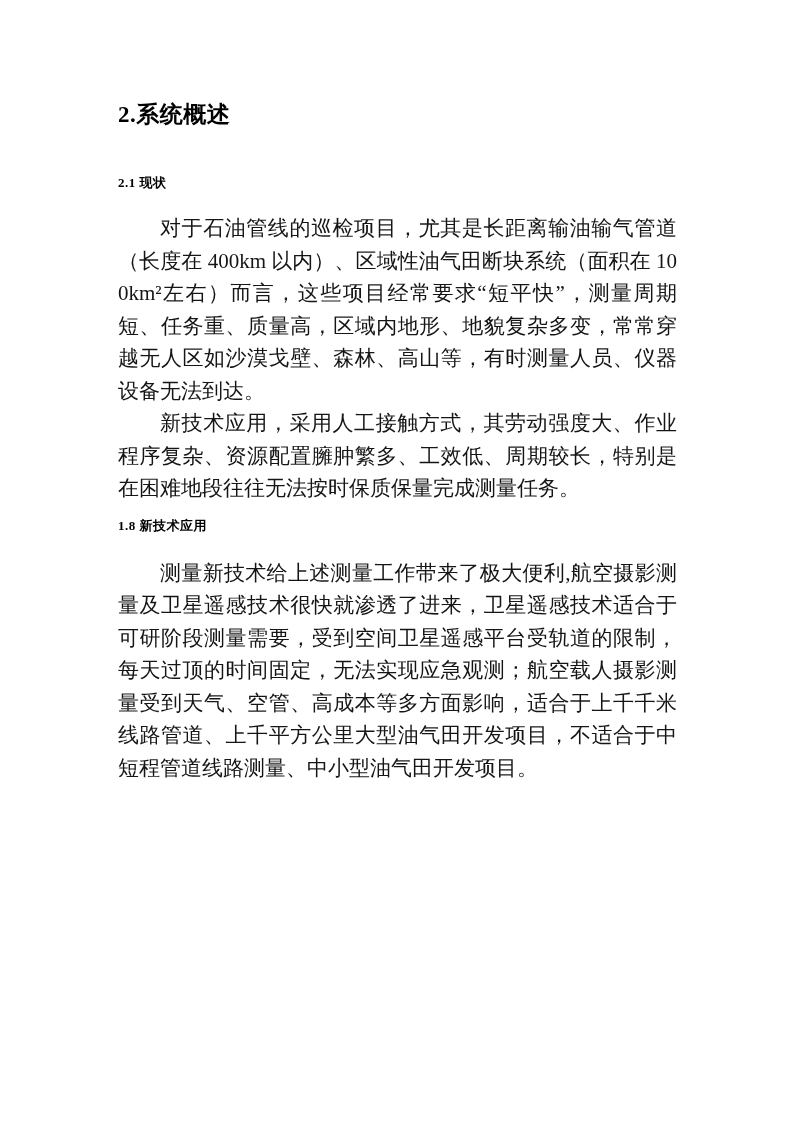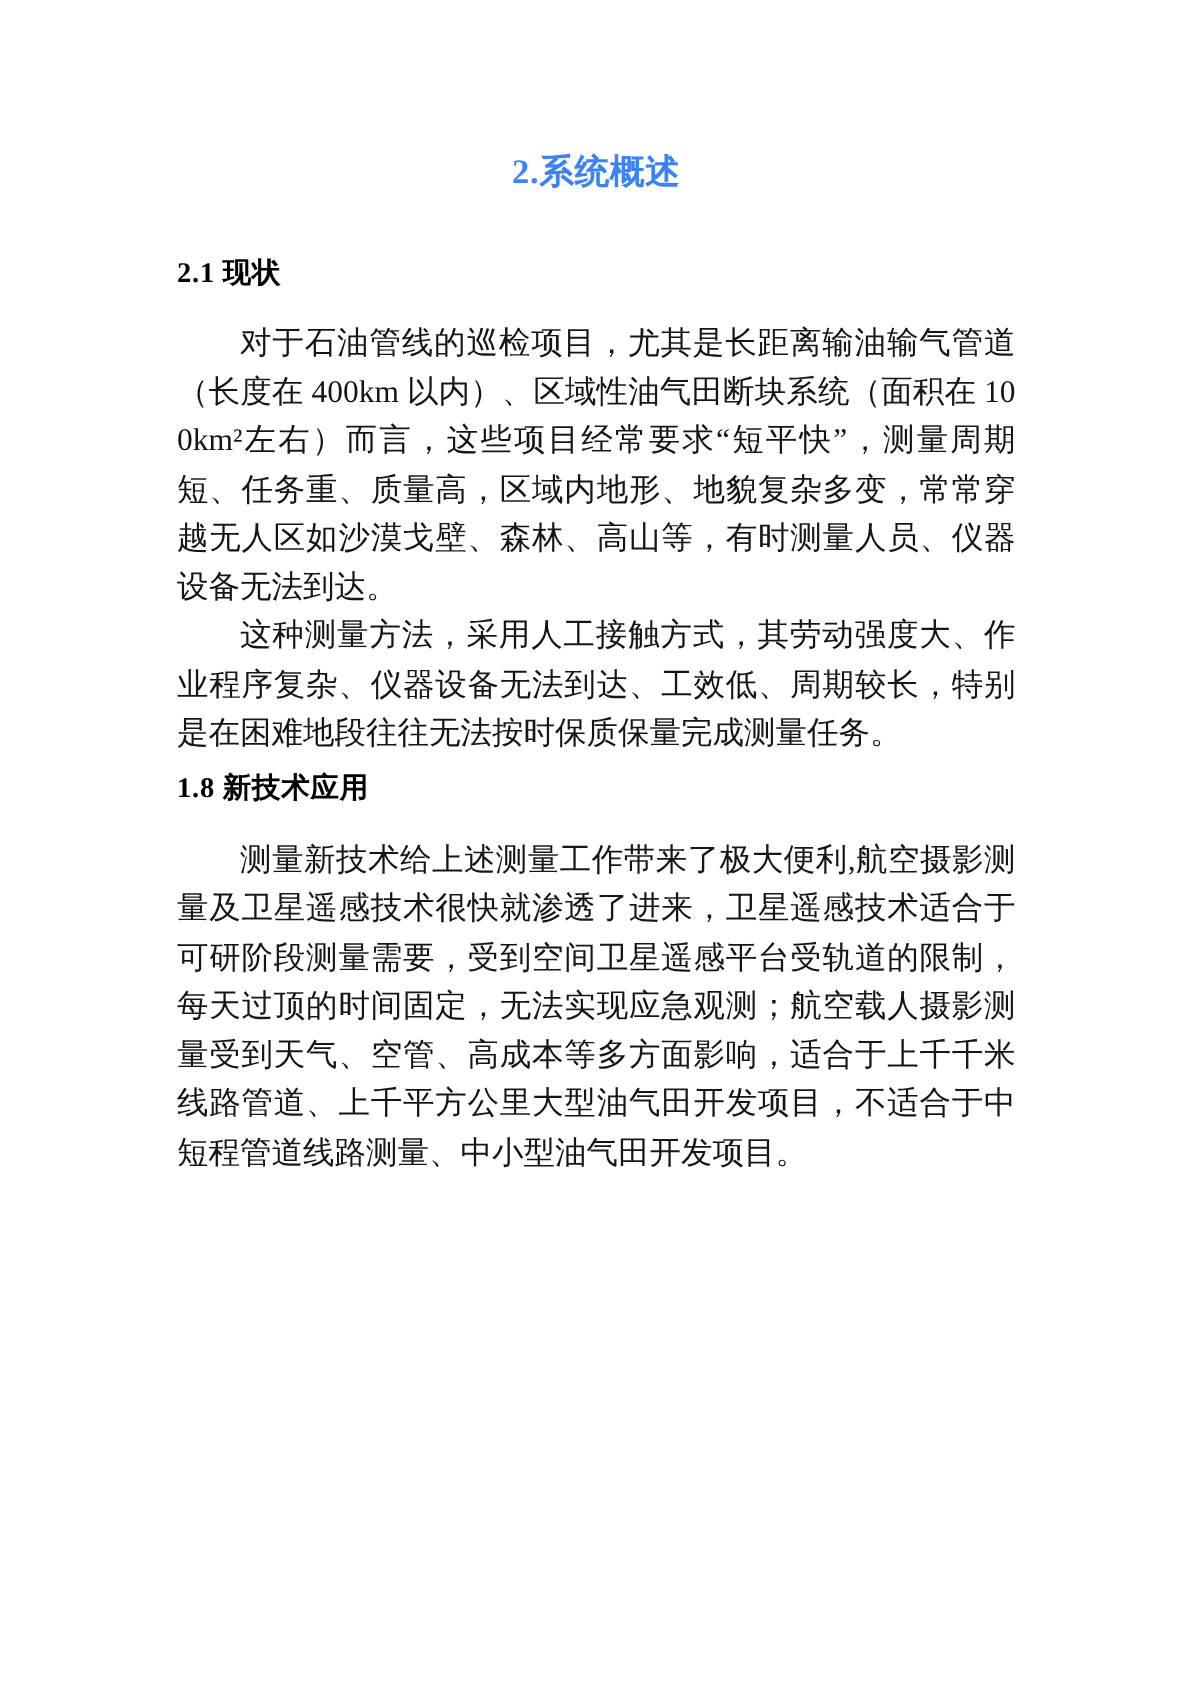--- a/index.html
+++ b/index.html
@@ -16,31 +16,30 @@
     padding: 100px 116px 0 118px;
     overflow: hidden;
     font-family: "Liberation Serif", "DejaVu Serif", serif;
     color: #1a1a1a;
   }
   .doc-title {
     margin: 0;
     font-size: 23px;
     line-height: 30px;
     font-weight: bold;
-    color: #3b82f6;
+    color: #000000;
     letter-spacing: 0.5px;
-    text-align: center;
   }
   .section {
     margin: 0;
   }
   .section-heading {
     margin: 0;
     font-weight: bold;
-    font-size: 19px;
+    font-size: 13px;
     line-height: 26px;
     color: #000000;
     letter-spacing: 0.5px;
   }
   .section-heading.h-2-1 { margin-top: 40px; }
   .section-heading.h-2-2 { margin-top: 8px; }
   .section-heading.h-2-3 { margin-top: 10px; }
   .body-para {
     margin: 0;
     font-size: 21px;
@@ -56,21 +55,21 @@
 </head>
 <body>
 
 <div class="doc-page">
 
   <h1 class="doc-title">2.系统概述</h1>
 
   <div class="section s-2-1">
     <h2 class="section-heading h-2-1">2.1 现状</h2>
     <p class="body-para">对于石油管线的巡检项目，尤其是长距离输油输气管道（长度在 400km 以内）、区域性油气田断块系统（面积在 100km²左右）而言，这些项目经常要求“短平快”，测量周期短、任务重、质量高，区域内地形、地貌复杂多变，常常穿越无人区如沙漠戈壁、森林、高山等，有时测量人员、仪器设备无法到达。</p>
-    <p class="body-para">这种测量方法，采用人工接触方式，其劳动强度大、作业程序复杂、仪器设备无法到达、工效低、周期较长，特别是在困难地段往往无法按时保质保量完成测量任务。</p>
+    <p class="body-para">新技术应用，采用人工接触方式，其劳动强度大、作业程序复杂、资源配置臃肿繁多、工效低、周期较长，特别是在困难地段往往无法按时保质保量完成测量任务。</p>
   </div>
 
   <div class="section s-2-2">
     <h2 class="section-heading h-2-2">1.8 新技术应用</h2>
     <p class="body-para">测量新技术给上述测量工作带来了极大便利,航空摄影测量及卫星遥感技术很快就渗透了进来，卫星遥感技术适合于可研阶段测量需要，受到空间卫星遥感平台受轨道的限制，每天过顶的时间固定，无法实现应急观测；航空载人摄影测量受到天气、空管、高成本等多方面影响，适合于上千千米线路管道、上千平方公里大型油气田开发项目，不适合于中短程管道线路测量、中小型油气田开发项目。</p>
   </div>
 
 
 </div>
 

